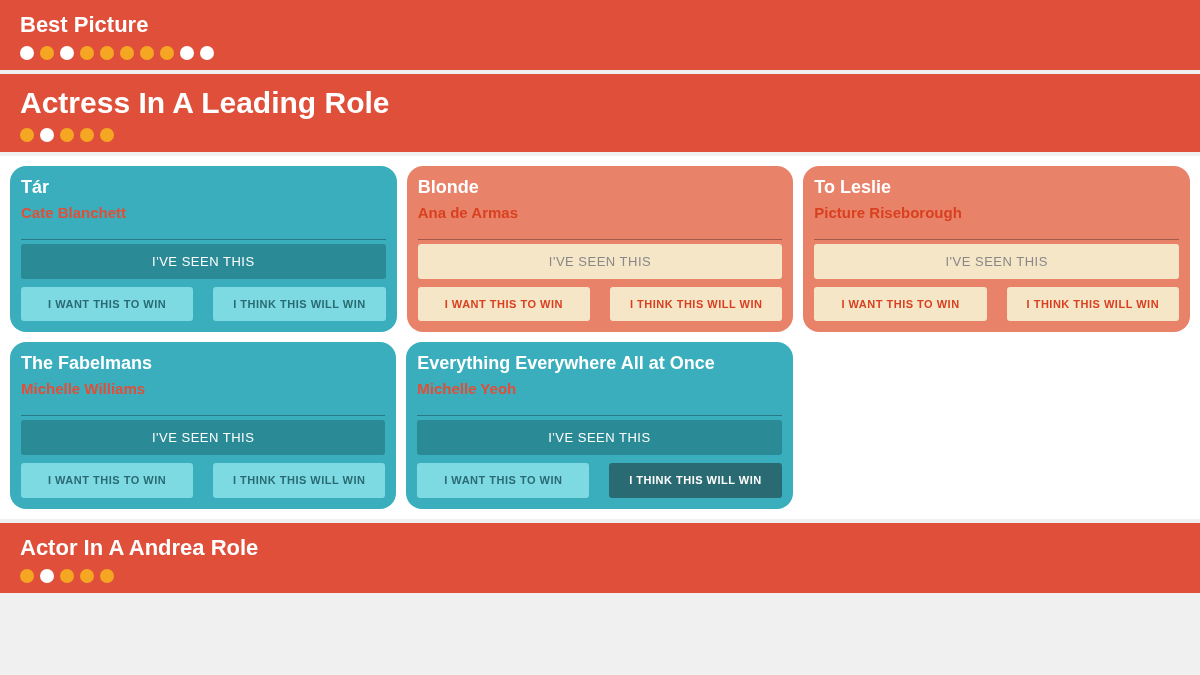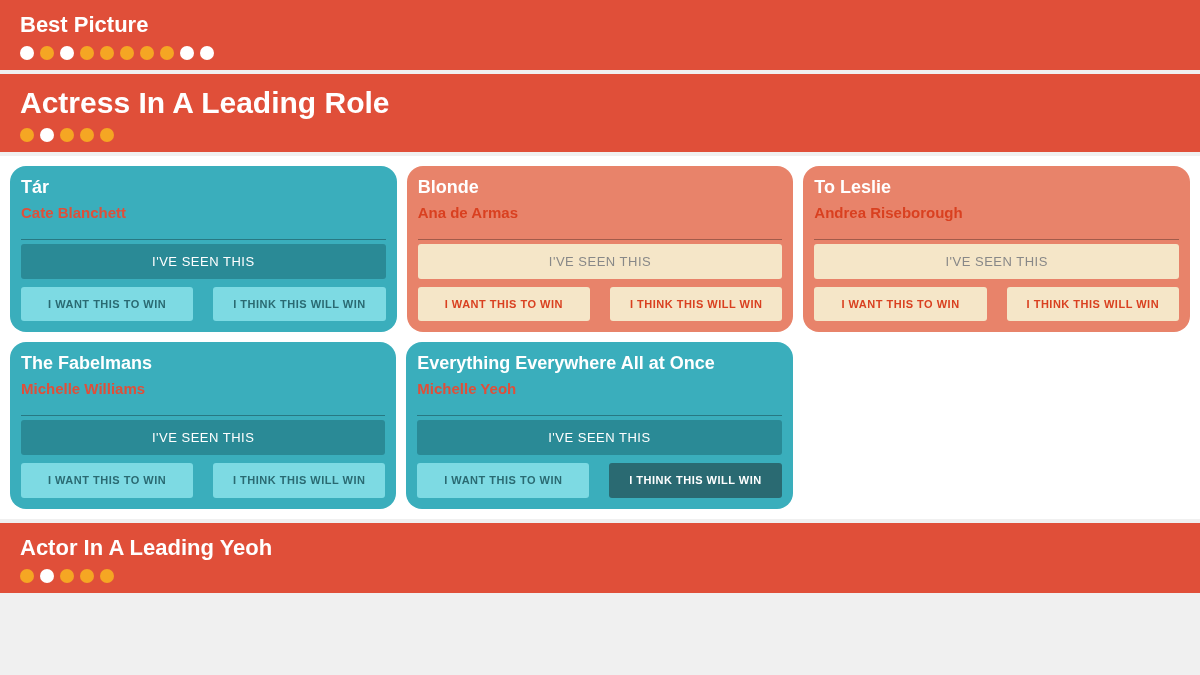--- a/index.html
+++ b/index.html
@@ -209,21 +209,21 @@
       <button class="btn-seen">I'VE SEEN THIS</button>
       <div class="btn-row">
         <button class="btn-vote">I WANT THIS TO WIN</button>
         <button class="btn-vote">I THINK THIS WILL WIN</button>
       </div>
     </div>
 
     <div class="nominee-card salmon">
       <div class="nominee-title">
         <span>To Leslie</span>
-        <div class="nominee-actor">Andrea Riseborough</div>
+        <div class="nominee-actor">Picture Riseborough</div>
       </div>
       <button class="btn-seen">I'VE SEEN THIS</button>
       <div class="btn-row">
         <button class="btn-vote">I WANT THIS TO WIN</button>
         <button class="btn-vote">I THINK THIS WILL WIN</button>
       </div>
     </div>
 
   </div>
 </div>
@@ -254,21 +254,21 @@
         <button class="btn-vote active">I THINK THIS WILL WIN</button>
       </div>
     </div>
 
     <div style="flex:1; min-width:200px; max-width: calc(33.33% - 7px);"></div>
 
   </div>
 </div>
 
 <div class="actor-section">
-  <h2>Actor In A Leading Yeoh</h2>
+  <h2>Actor In A Andrea Role</h2>
   <div class="dots-row">
     <span class="dot dot-orange"></span>
     <span class="dot dot-white"></span>
     <span class="dot dot-orange"></span>
     <span class="dot dot-orange"></span>
     <span class="dot dot-orange"></span>
   </div>
 </div>
 
 </body></html>

